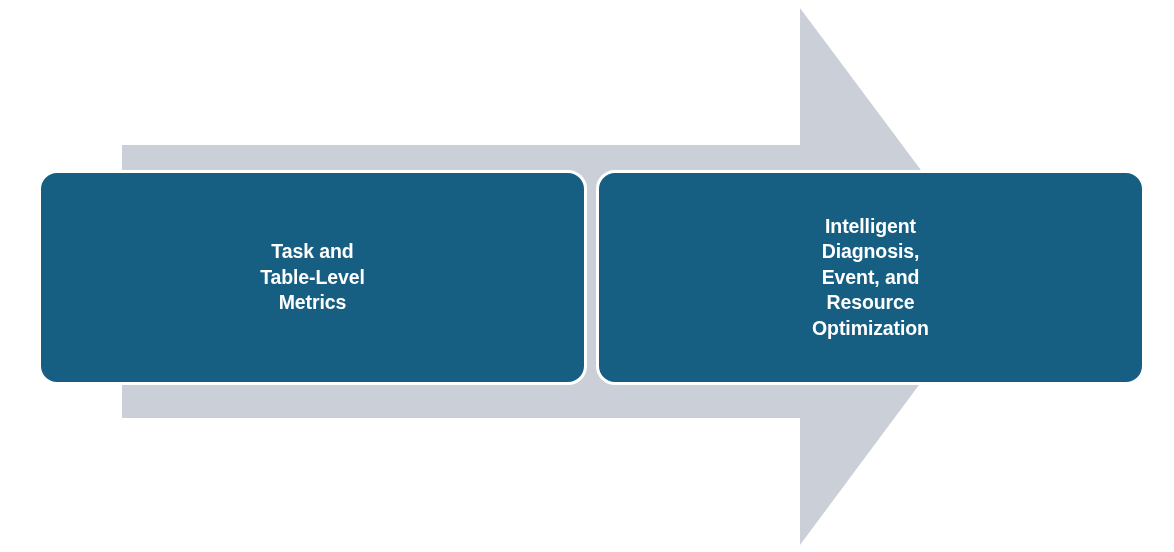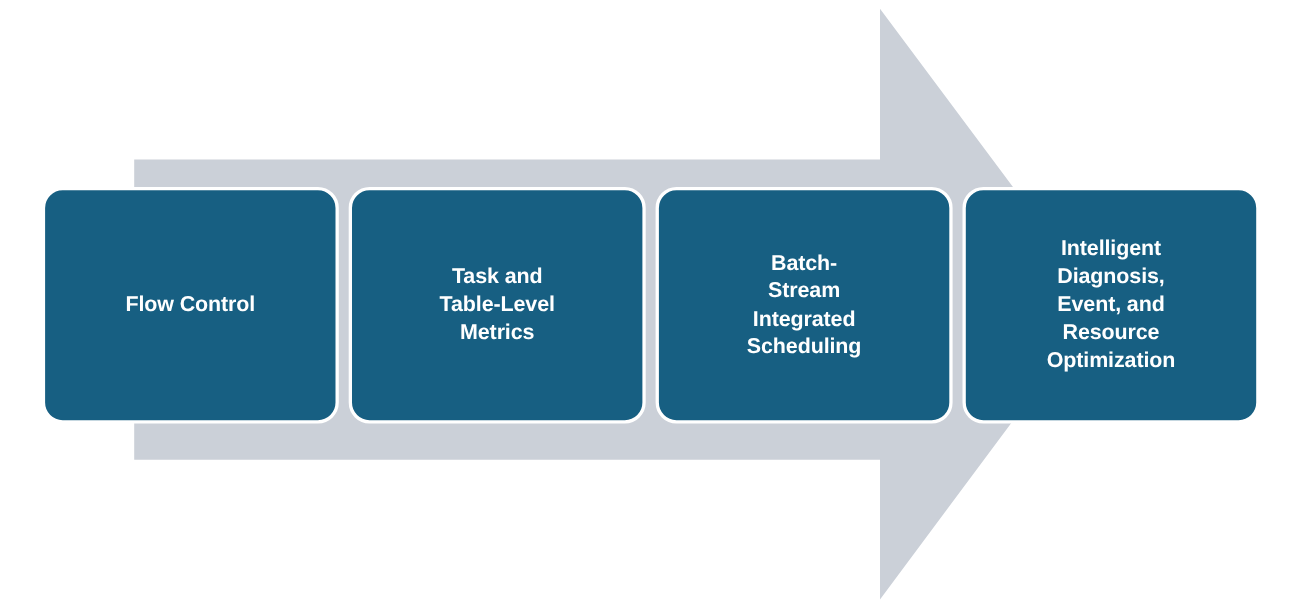--- a/index.html
+++ b/index.html
@@ -70,38 +70,29 @@
 <body>
 
 <div id="diagram-root">
 
   <svg id="arrow-layer" viewBox="0 0 1174 552" width="1174" height="552" xmlns="http://www.w3.org/2000/svg">
     <polygon points="122,145 800,145 800,8 1000,276 800,545 800,418 122,418" fill="#CBD0D8"></polygon>
   </svg>
 
   <div id="stage-row">
 
-    <div class="stage-box">
-      <span class="stage-label">Flow Control</span>
-    </div>
 
     <div class="stage-box">
       <span class="stage-label">Task and
 Table-Level
 Metrics</span>
     </div>
 
 
 
-    <div class="stage-box">
-      <span class="stage-label">Batch-
-Stream
-Integrated
-Scheduling</span>
-    </div>
 
     <div class="stage-box">
       <span class="stage-label">Intelligent
 Diagnosis,
 Event, and
 Resource
 Optimization</span>
     </div>
 
   </div>

